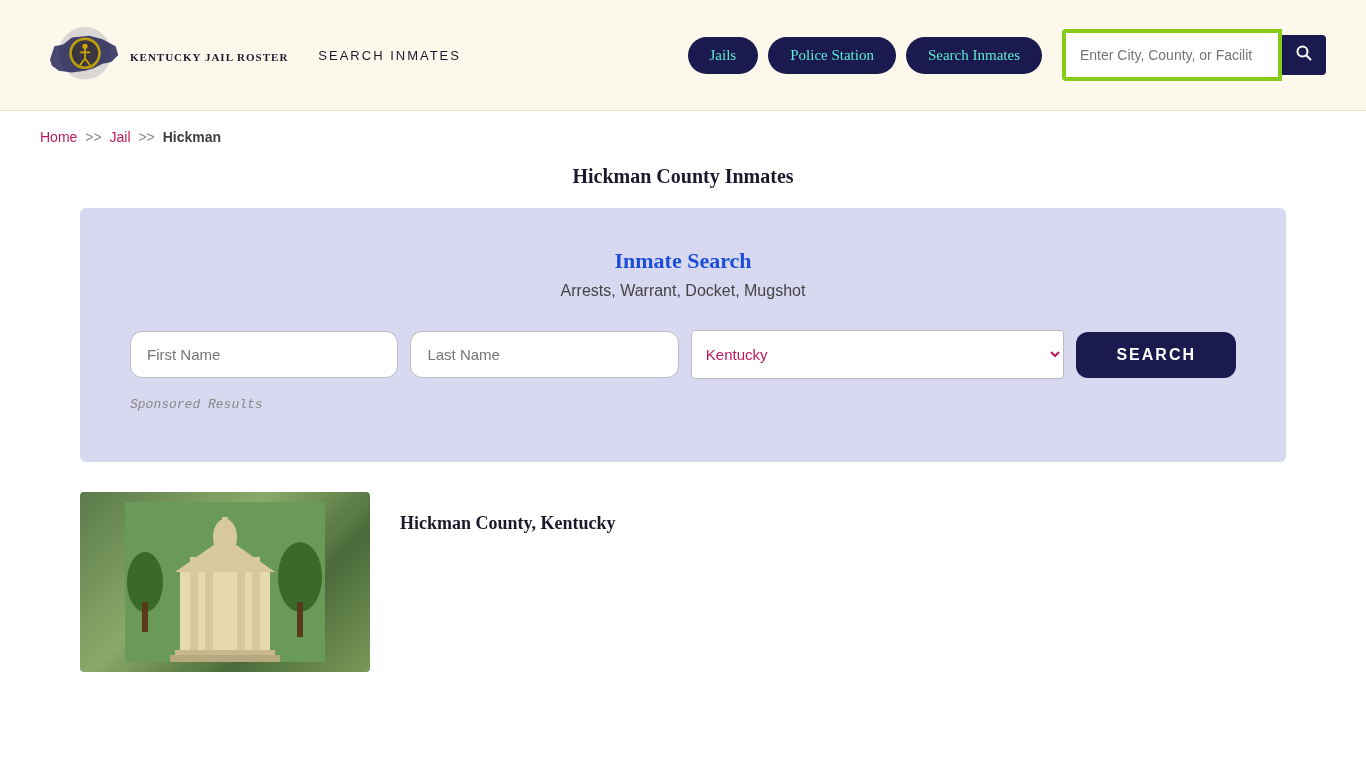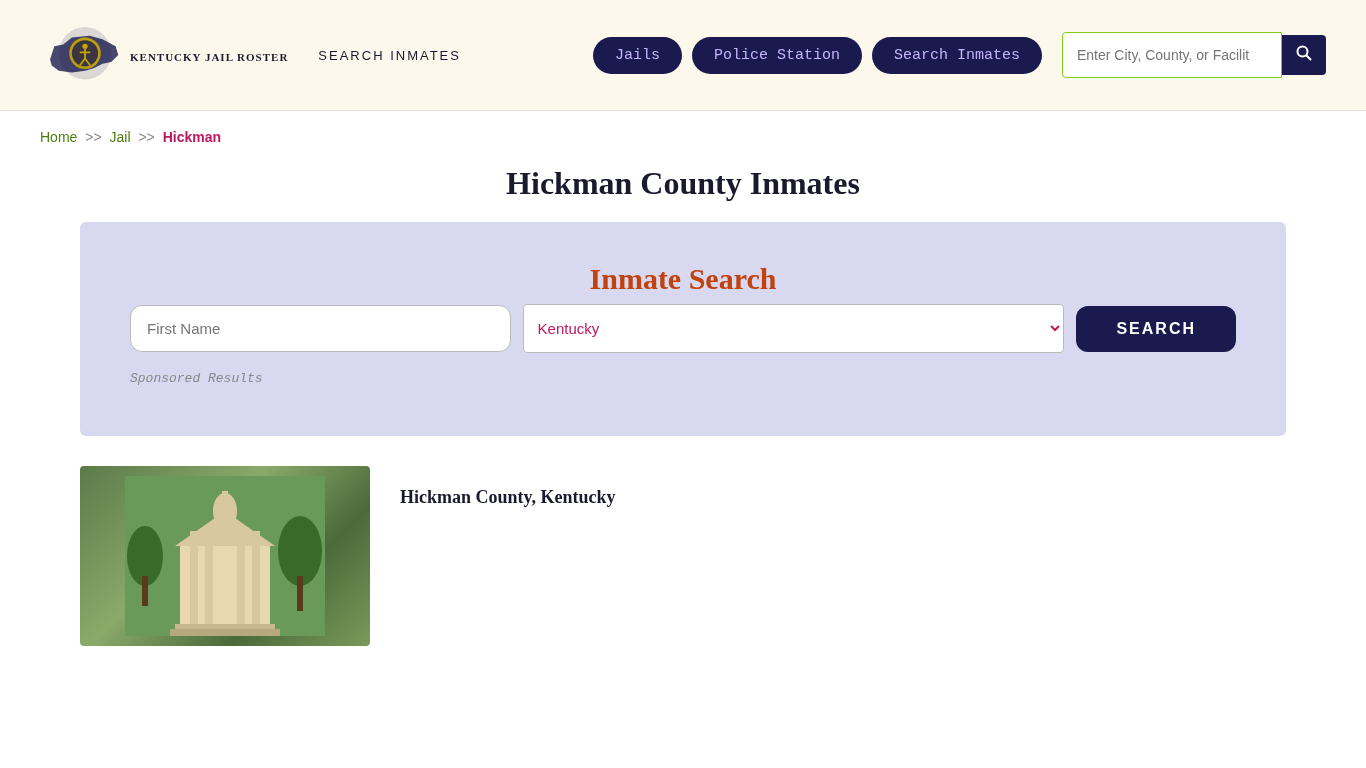--- a/index.html
+++ b/index.html
@@ -43,36 +43,36 @@
       font-weight: normal;
     }
     .header-nav {
       display: flex;
       align-items: center;
       gap: 10px;
       margin-left: auto;
     }
     .nav-btn {
       background: #1a1a4e;
-      color: #c4b5fd;
+      color: #5eead4;
       border: none;
       border-radius: 25px;
       padding: 10px 22px;
       font-size: 15px;
-      font-family: Liberation Mono, monospace;
+      font-family: Liberation Serif, serif;
       cursor: pointer;
       white-space: nowrap;
     }
     .search-bar {
       display: flex;
       align-items: center;
       margin-left: 10px;
     }
     .search-bar input {
-      border: 1px solid #84cc16;
+      border: 4px solid #84cc16;
       border-radius: 4px 0 0 4px;
       padding: 14px 14px;
       font-size: 14px;
       width: 220px;
       font-family: Arial, sans-serif;
       outline: none;
     }
     .search-bar button {
       background: #1a1a4e;
       border: none;
@@ -83,46 +83,46 @@
       font-size: 16px;
     }
 
     
     .breadcrumb {
       padding: 18px 40px 10px;
       font-family: Arial, sans-serif;
       font-size: 14px;
       color: #4a7abf;
     }
-    .breadcrumb a { color: #4d7c0f; text-decoration: none; }
+    .breadcrumb a { color: #be185d; text-decoration: none; }
     .breadcrumb .sep { color: #888; margin: 0 4px; }
-    .breadcrumb .current { font-weight: bold; color: #be185d; }
+    .breadcrumb .current { font-weight: bold; color: #404040; }
 
     
     .page-title {
       text-align: center;
-      font-size: 32px;
+      font-size: 20px;
       font-weight: bold;
       margin: 10px 0 20px;
       color: #1a1a2e;
       font-family: Georgia, serif;
     }
 
     
     .search-panel {
       background: #d8d8f0;
       border-radius: 6px;
       margin: 0 80px 30px;
       padding: 40px 50px 50px;
     }
     .search-panel h2 {
       text-align: center;
-      font-size: 30px;
-      font-weight: bold;
-      color: #c2410c;
+      font-size: 22px;
+      font-weight: bold;
+      color: #1d4ed8;
       margin-bottom: 8px;
       font-family: Georgia, serif;
     }
     .search-panel .subtitle {
       text-align: center;
       font-size: 16px;
       color: #444;
       margin-bottom: 30px;
       font-family: Arial, sans-serif;
     }
@@ -260,22 +260,24 @@
   <span class="sep">&gt;&gt;</span>
   <a href="#">Jail</a>
   <span class="sep">&gt;&gt;</span>
   <span class="current">Hickman</span>
 </nav>
 
 <h1 class="page-title">Hickman County Inmates</h1>
 
 <div class="search-panel">
   <h2>Inmate Search</h2>
+  <p class="subtitle">Arrests, Warrant, Docket, Mugshot</p>
   <div class="search-form">
     <input type="text" placeholder="First Name" style="">
+    <input type="text" placeholder="Last Name" style="">
     <select id="state-select"><option value="Alabama">Alabama</option><option value="Alaska">Alaska</option><option value="Arizona">Arizona</option><option value="Arkansas">Arkansas</option><option value="California">California</option><option value="Colorado">Colorado</option><option value="Connecticut">Connecticut</option><option value="Delaware">Delaware</option><option value="Florida">Florida</option><option value="Georgia">Georgia</option><option value="Hawaii">Hawaii</option><option value="Idaho">Idaho</option><option value="Illinois">Illinois</option><option value="Indiana">Indiana</option><option value="Iowa">Iowa</option><option value="Kansas">Kansas</option><option value="Kentucky" selected="">Kentucky</option><option value="Louisiana">Louisiana</option><option value="Maine">Maine</option><option value="Maryland">Maryland</option><option value="Massachusetts">Massachusetts</option><option value="Michigan">Michigan</option><option value="Minnesota">Minnesota</option><option value="Mississippi">Mississippi</option><option value="Missouri">Missouri</option><option value="Montana">Montana</option><option value="Nebraska">Nebraska</option><option value="Nevada">Nevada</option><option value="New Hampshire">New Hampshire</option><option value="New Jersey">New Jersey</option><option value="New Mexico">New Mexico</option><option value="New York">New York</option><option value="North Carolina">North Carolina</option><option value="North Dakota">North Dakota</option><option value="Ohio">Ohio</option><option value="Oklahoma">Oklahoma</option><option value="Oregon">Oregon</option><option value="Pennsylvania">Pennsylvania</option><option value="Rhode Island">Rhode Island</option><option value="South Carolina">South Carolina</option><option value="South Dakota">South Dakota</option><option value="Tennessee">Tennessee</option><option value="Texas">Texas</option><option value="Utah">Utah</option><option value="Vermont">Vermont</option><option value="Virginia">Virginia</option><option value="Washington">Washington</option><option value="West Virginia">West Virginia</option><option value="Wisconsin">Wisconsin</option><option value="Wyoming">Wyoming</option></select>
     <button class="search-btn">SEARCH</button>
   </div>
   <p class="sponsored">Sponsored Results</p>
 </div>
 
 <div class="content-section">
   <div class="content-image">
     <div class="content-image-inner">
 

